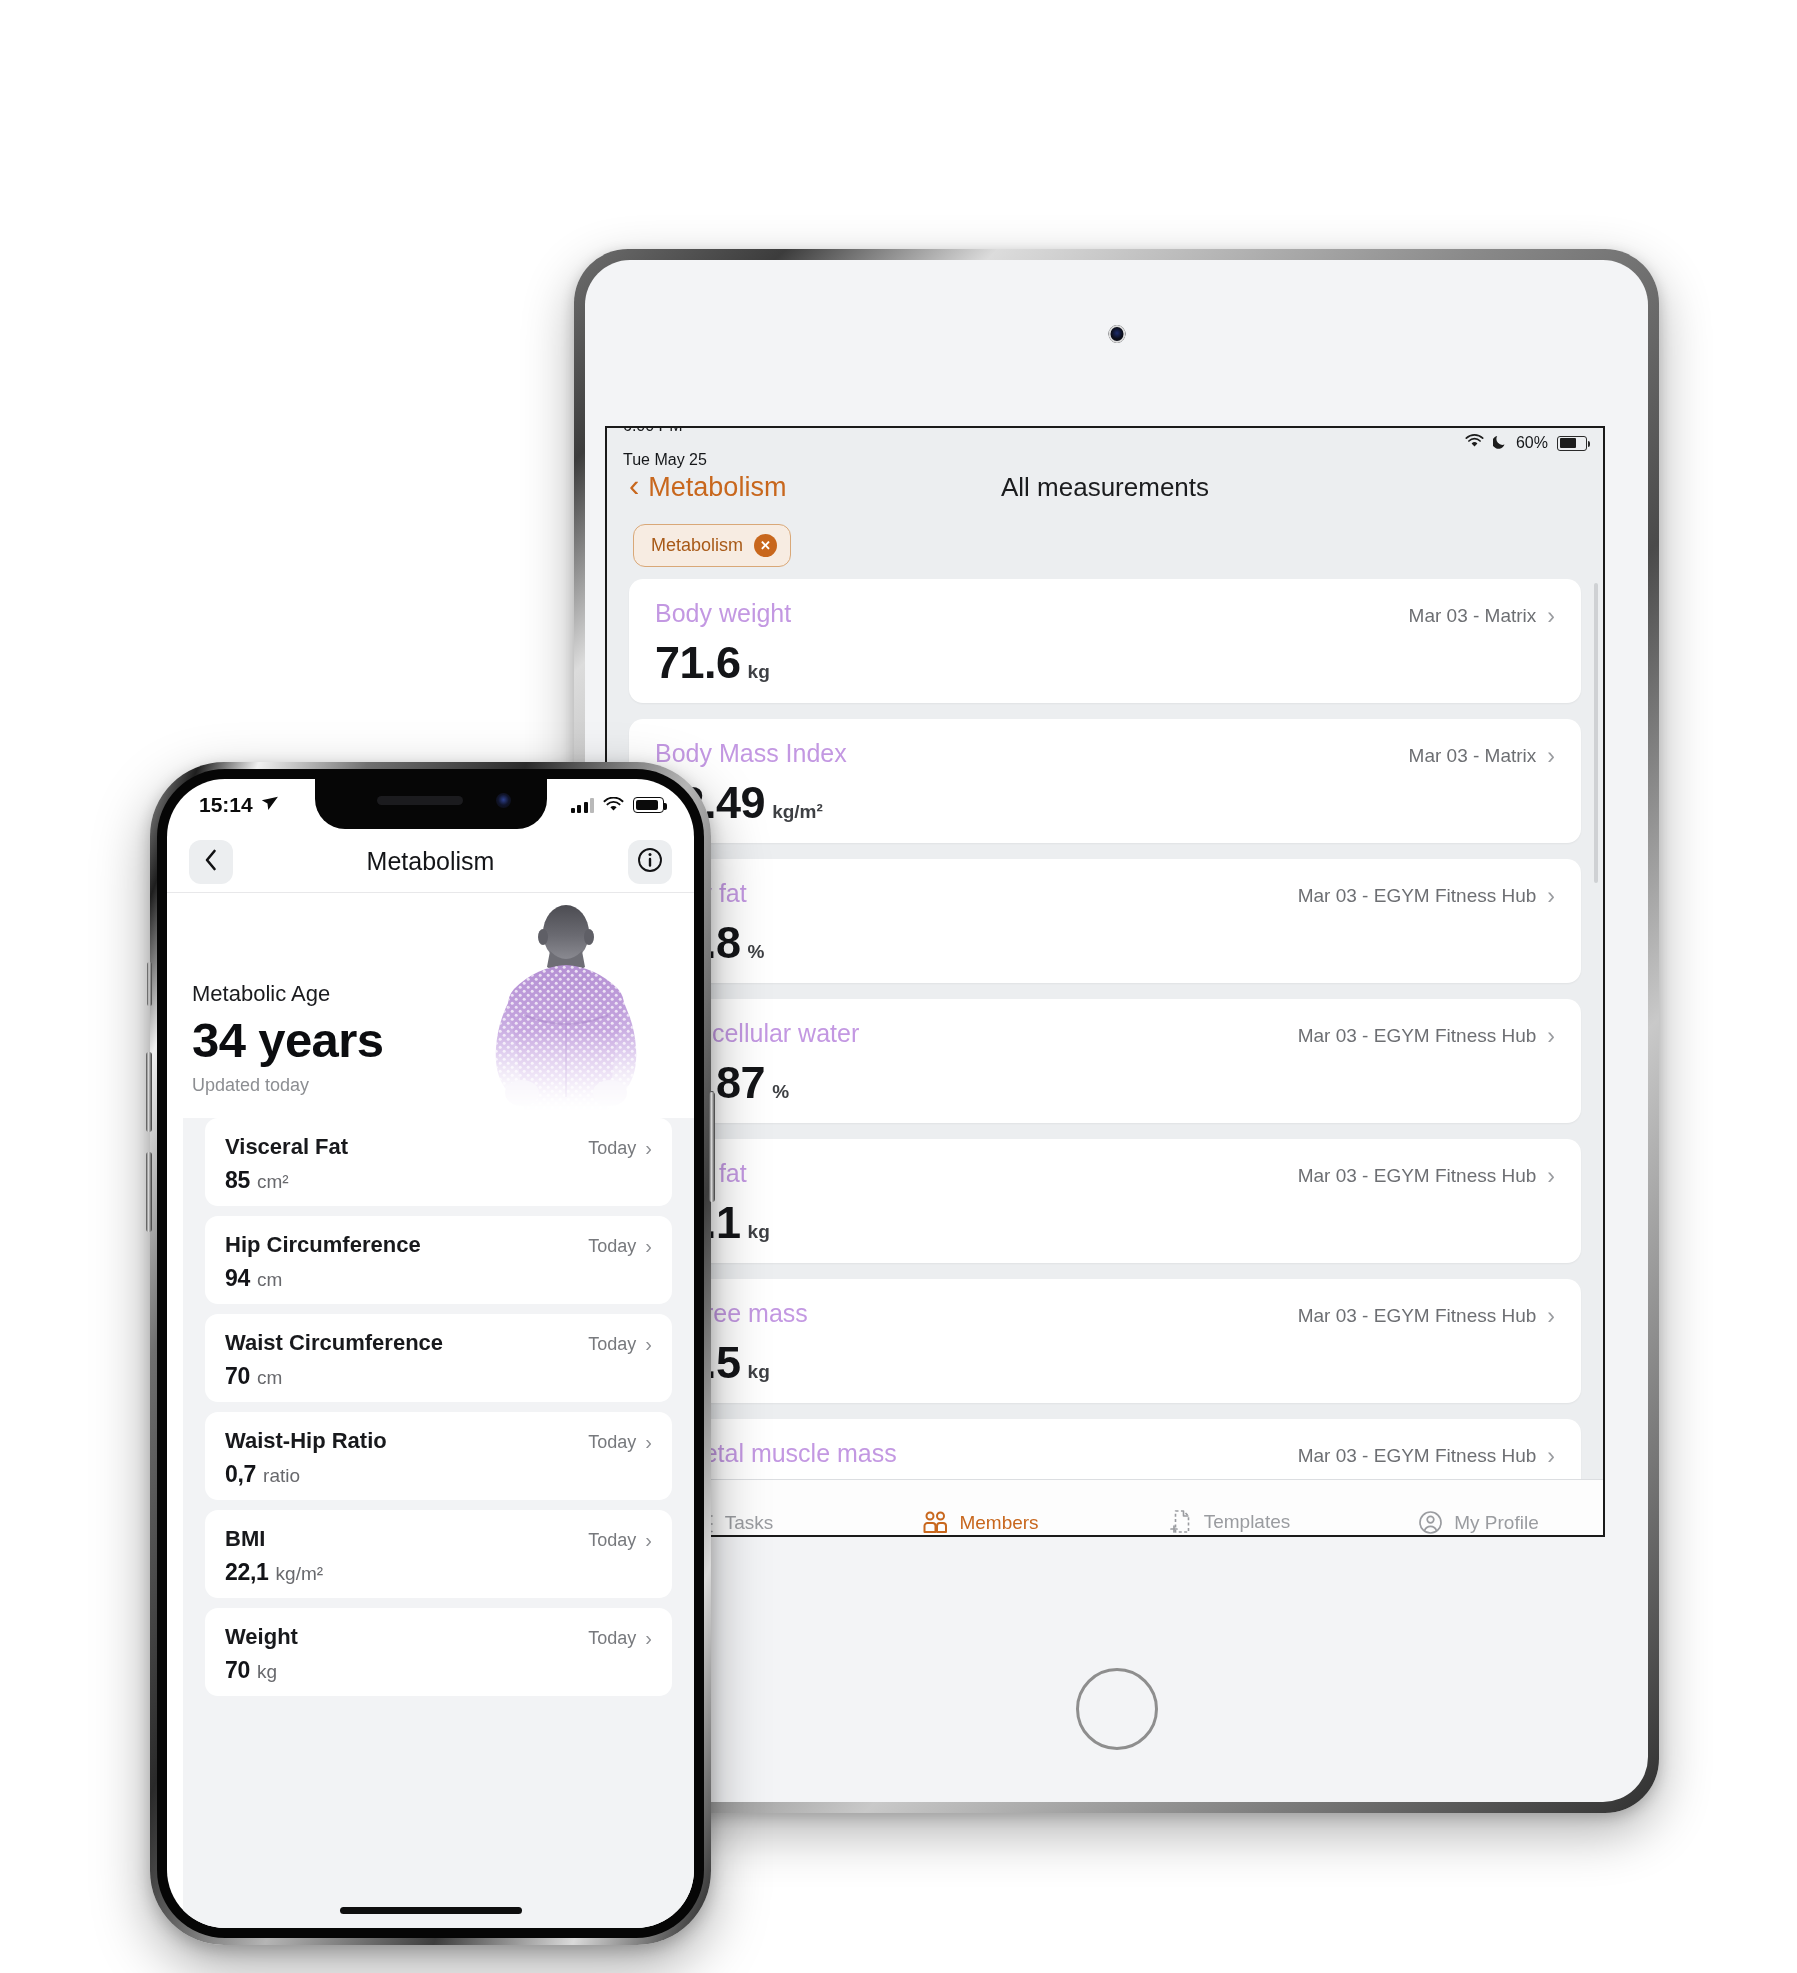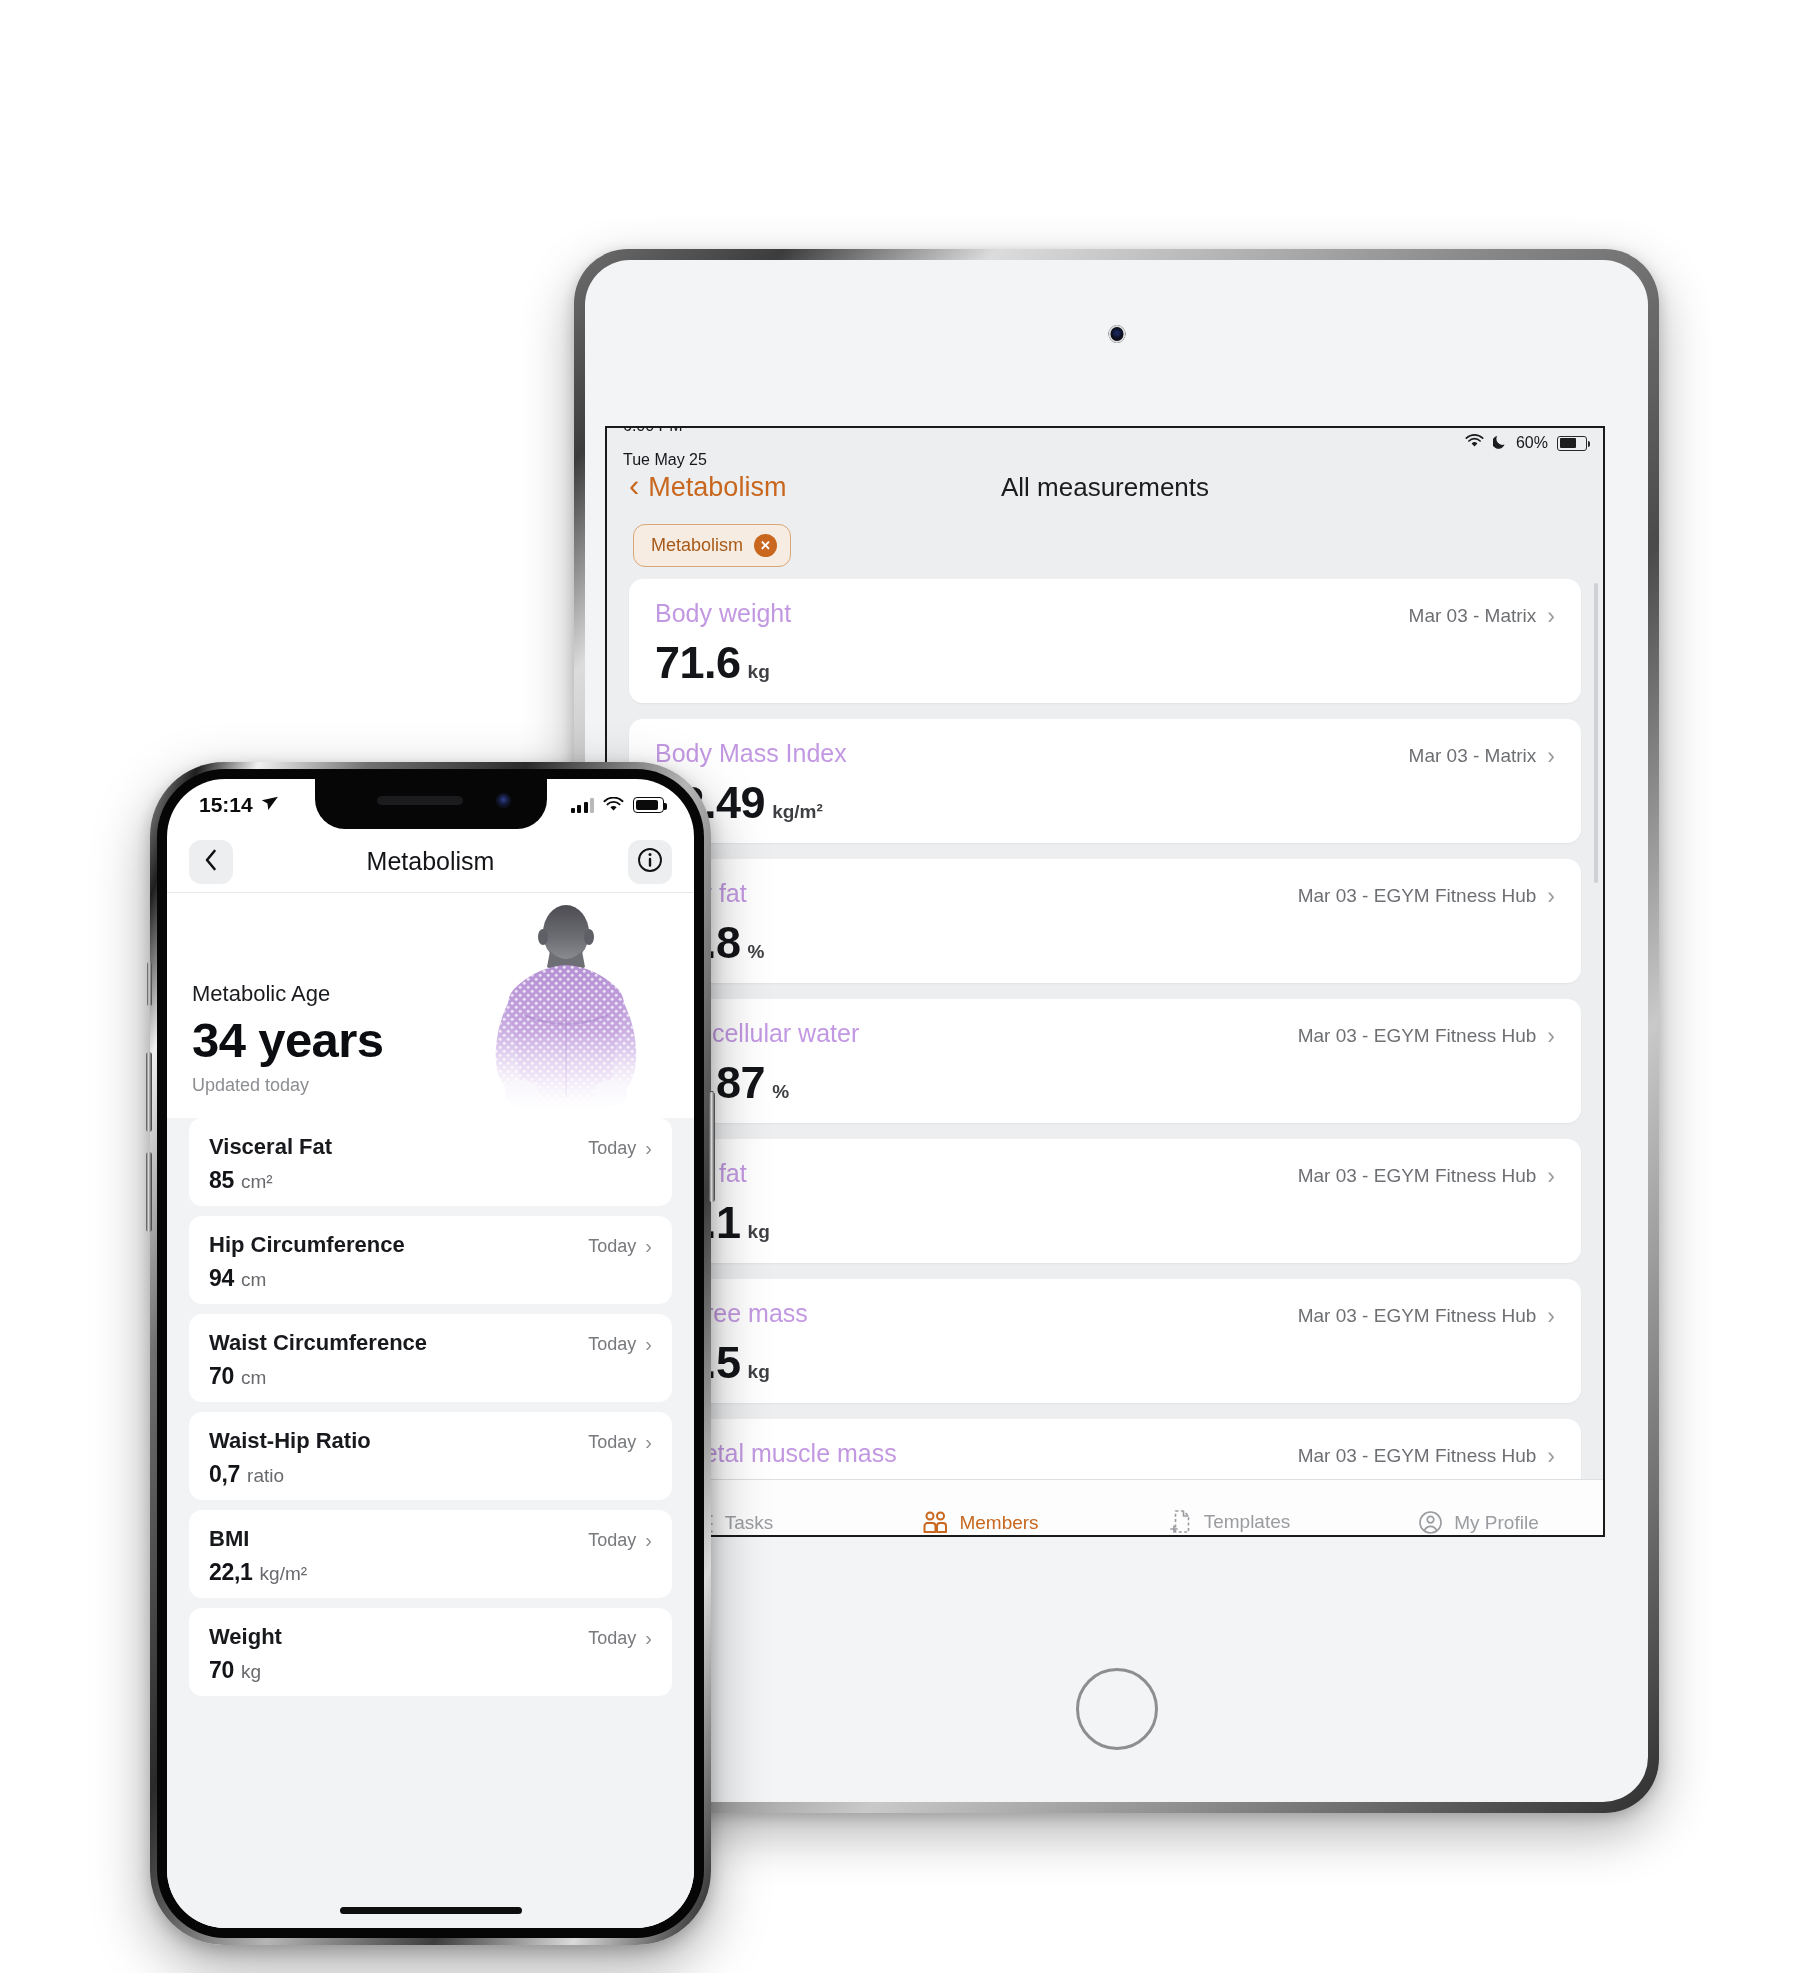--- a/index.html
+++ b/index.html
@@ -297,20 +297,21 @@
     position: absolute; right: 8px; top: 4px;
     width: 240px; height: 216px;
   }
 
   
   .p-list {
     flex: 1 1 auto;
     background: #f2f3f5;
     padding: 0 22px;
     overflow: hidden;
+    margin-left: 16px;
   }
   .p-card {
     background: #ffffff;
     border-radius: 13px;
     margin-bottom: 10px;
     padding: 16px 20px 18px 20px;
     height: 88px;
   }
   .p-card-top { display: flex; align-items: baseline; }
   .p-card-label { font-size: 22px; color: #18191c; font-weight: 600; }

